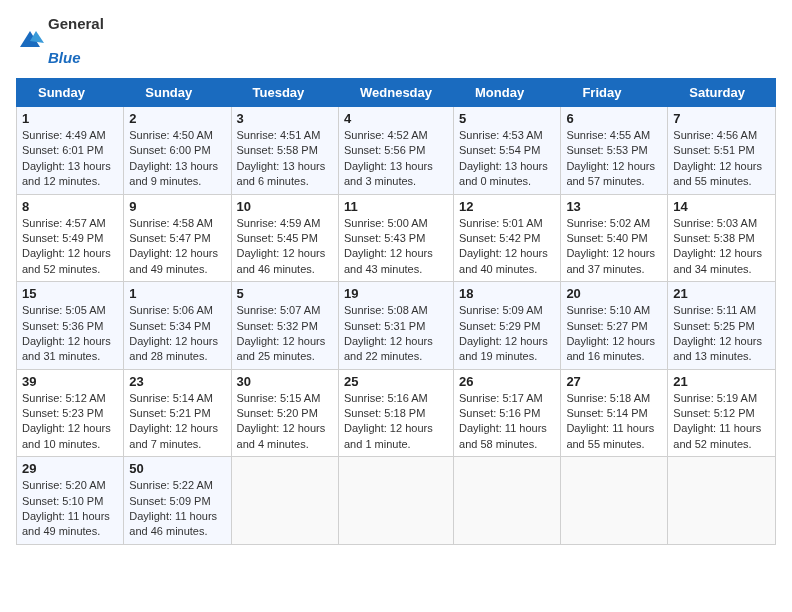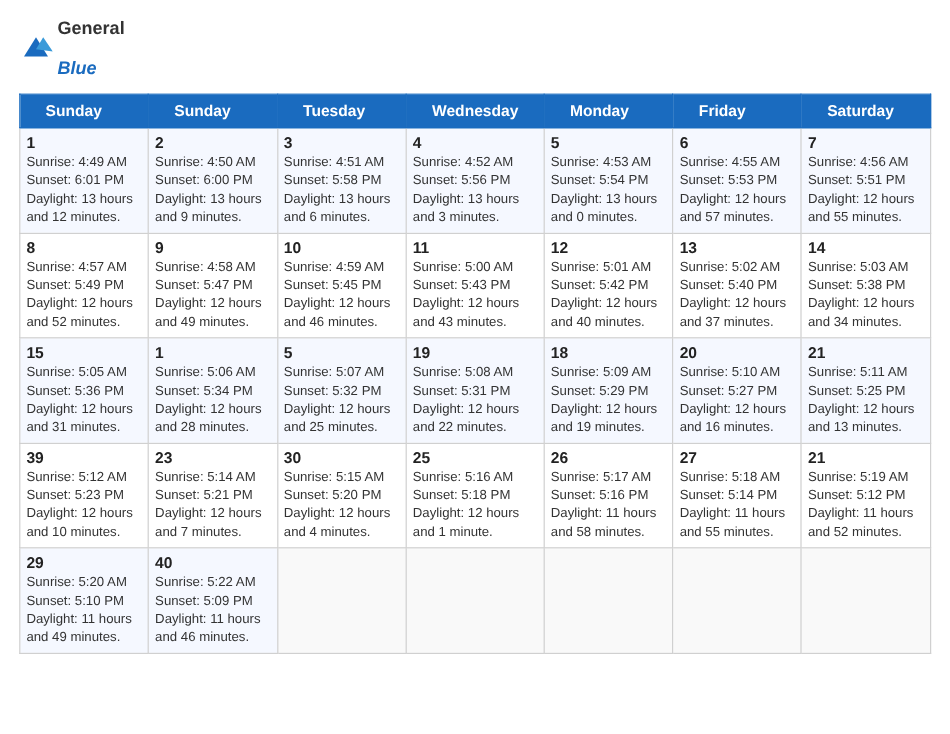--- a/index.html
+++ b/index.html
@@ -248,21 +248,21 @@
           <span class="day-number">21</span>
           <div class="day-info">Sunrise: 5:19 AM<br>Sunset: 5:12 PM<br>Daylight: 11 hours and 52 minutes.</div>
         </td>
       </tr>
       <tr>
         <td>
           <span class="day-number">29</span>
           <div class="day-info">Sunrise: 5:20 AM<br>Sunset: 5:10 PM<br>Daylight: 11 hours and 49 minutes.</div>
         </td>
         <td>
-          <span class="day-number">40</span>
+          <span class="day-number">50</span>
           <div class="day-info">Sunrise: 5:22 AM<br>Sunset: 5:09 PM<br>Daylight: 11 hours and 46 minutes.</div>
         </td>
         <td class="empty-cell"></td>
         <td class="empty-cell"></td>
         <td class="empty-cell"></td>
         <td class="empty-cell"></td>
         <td class="empty-cell"></td>
       </tr>
     </tbody>
 </table>

